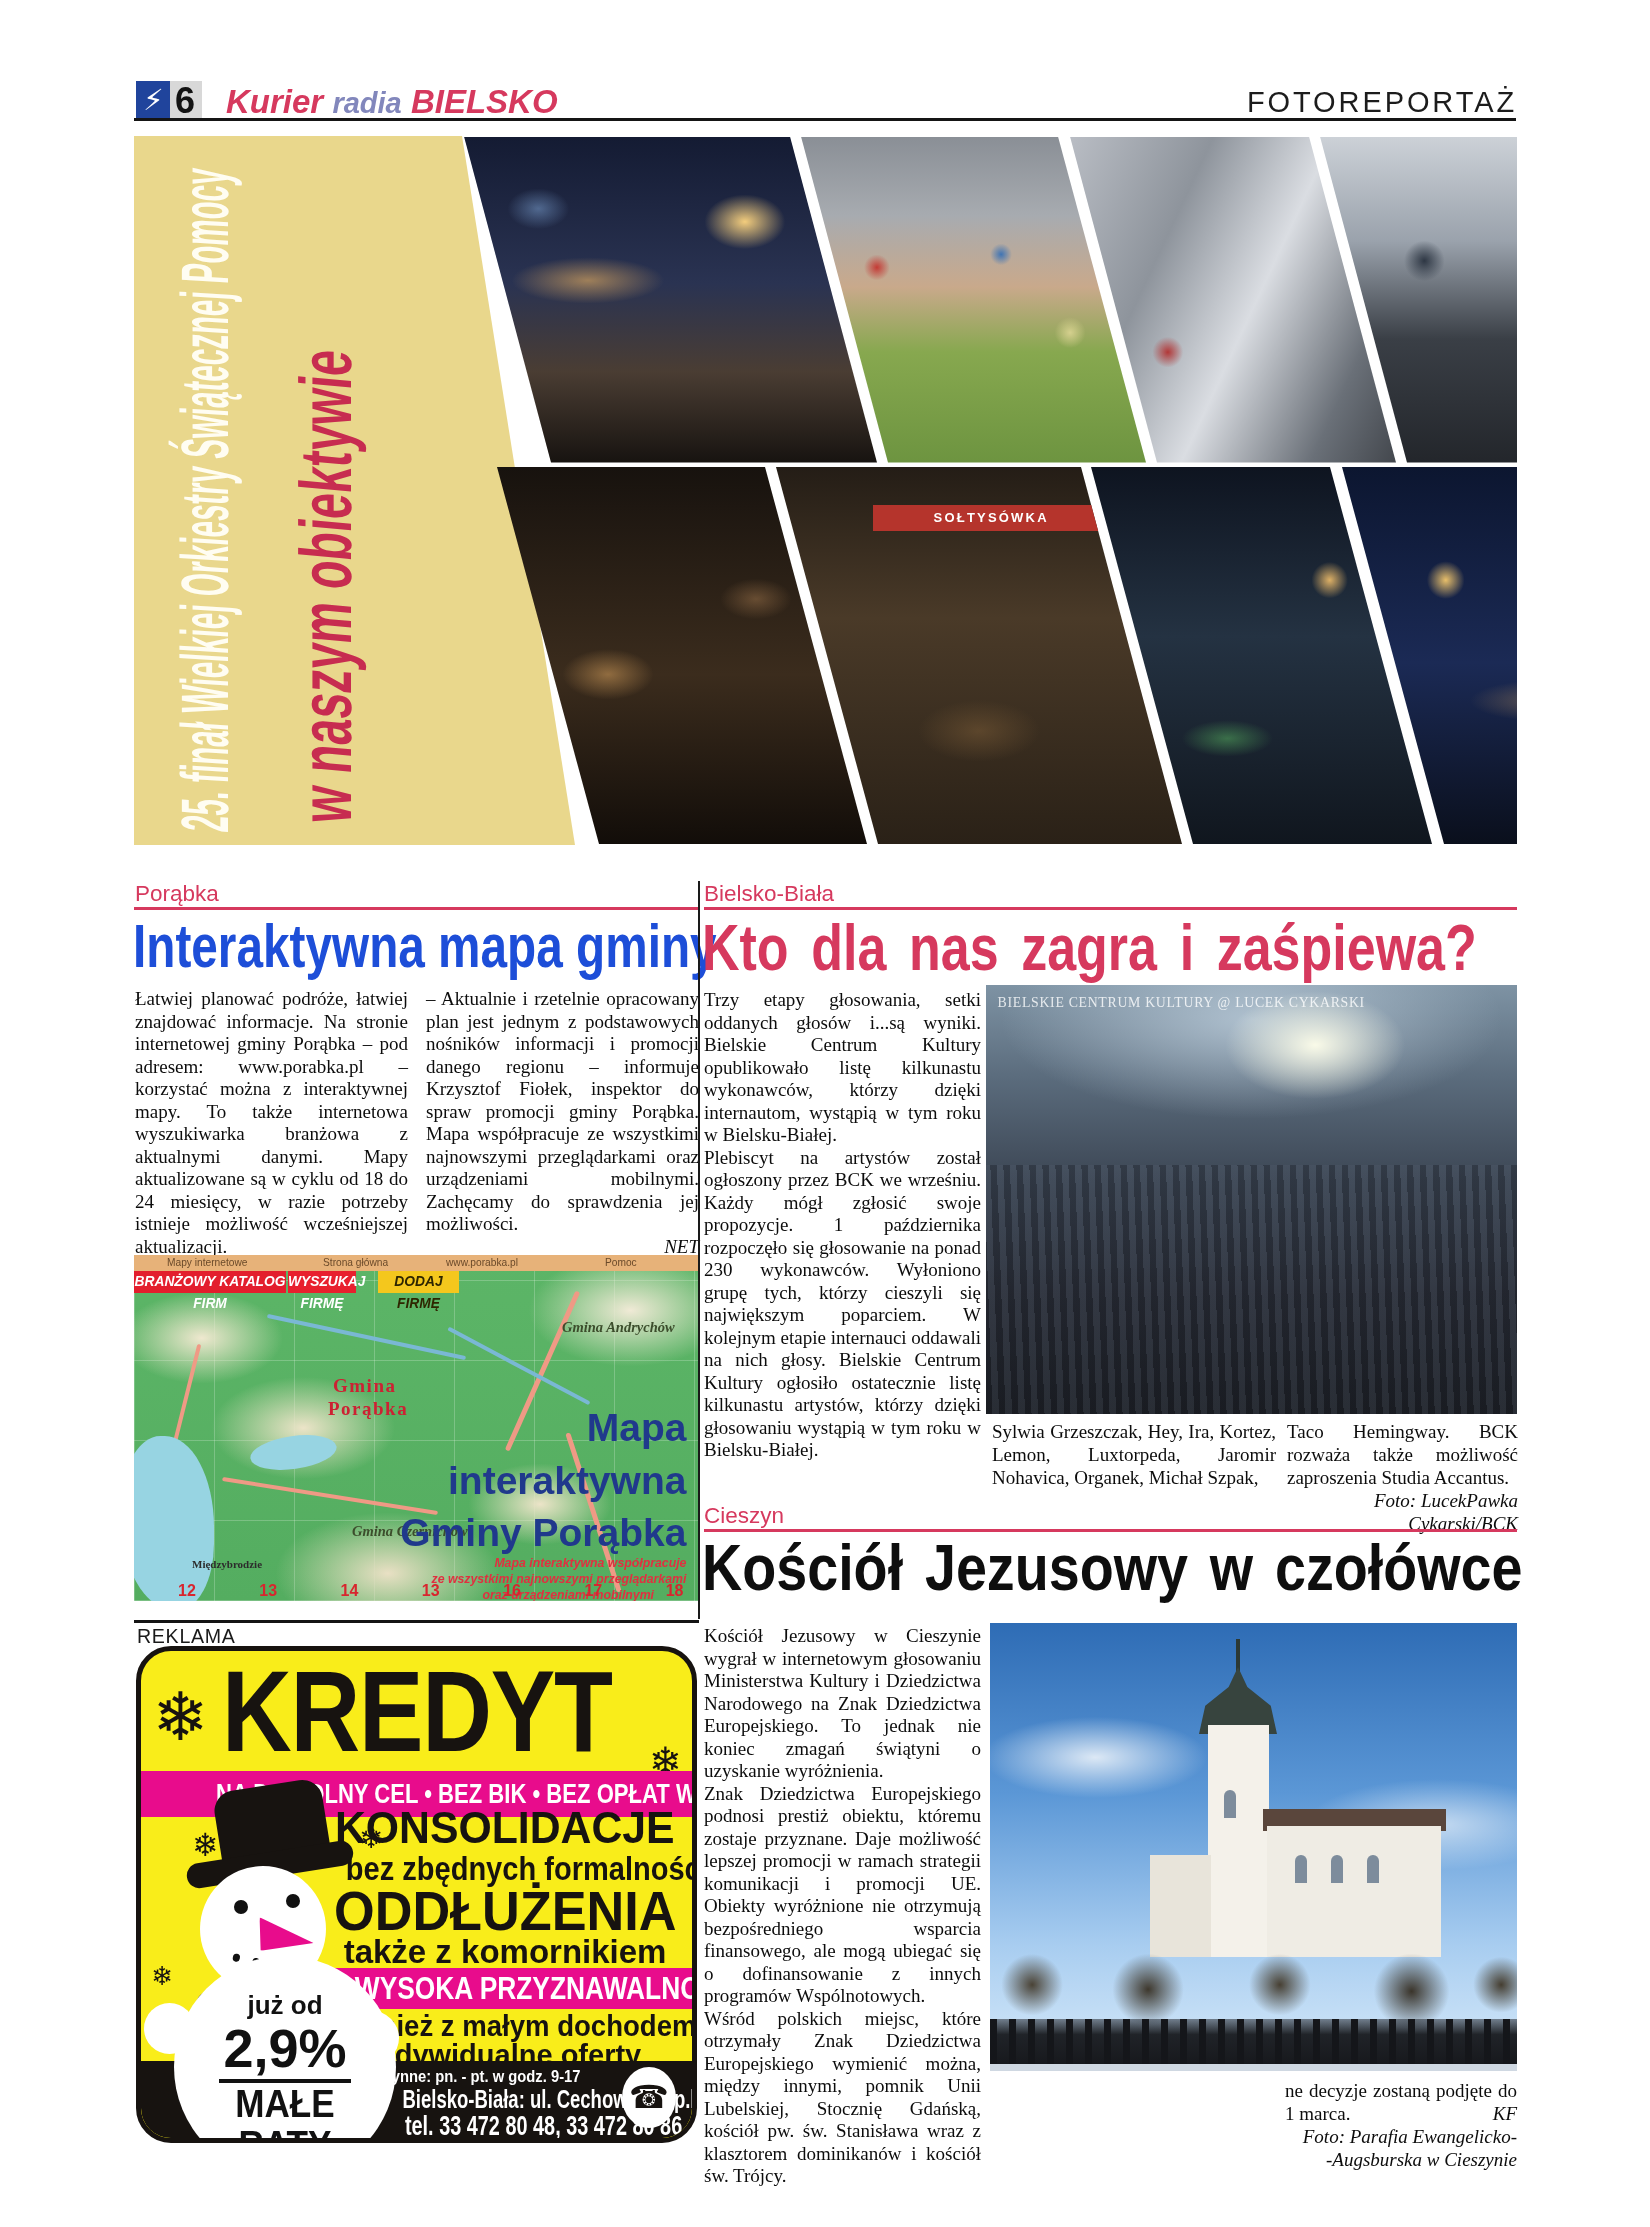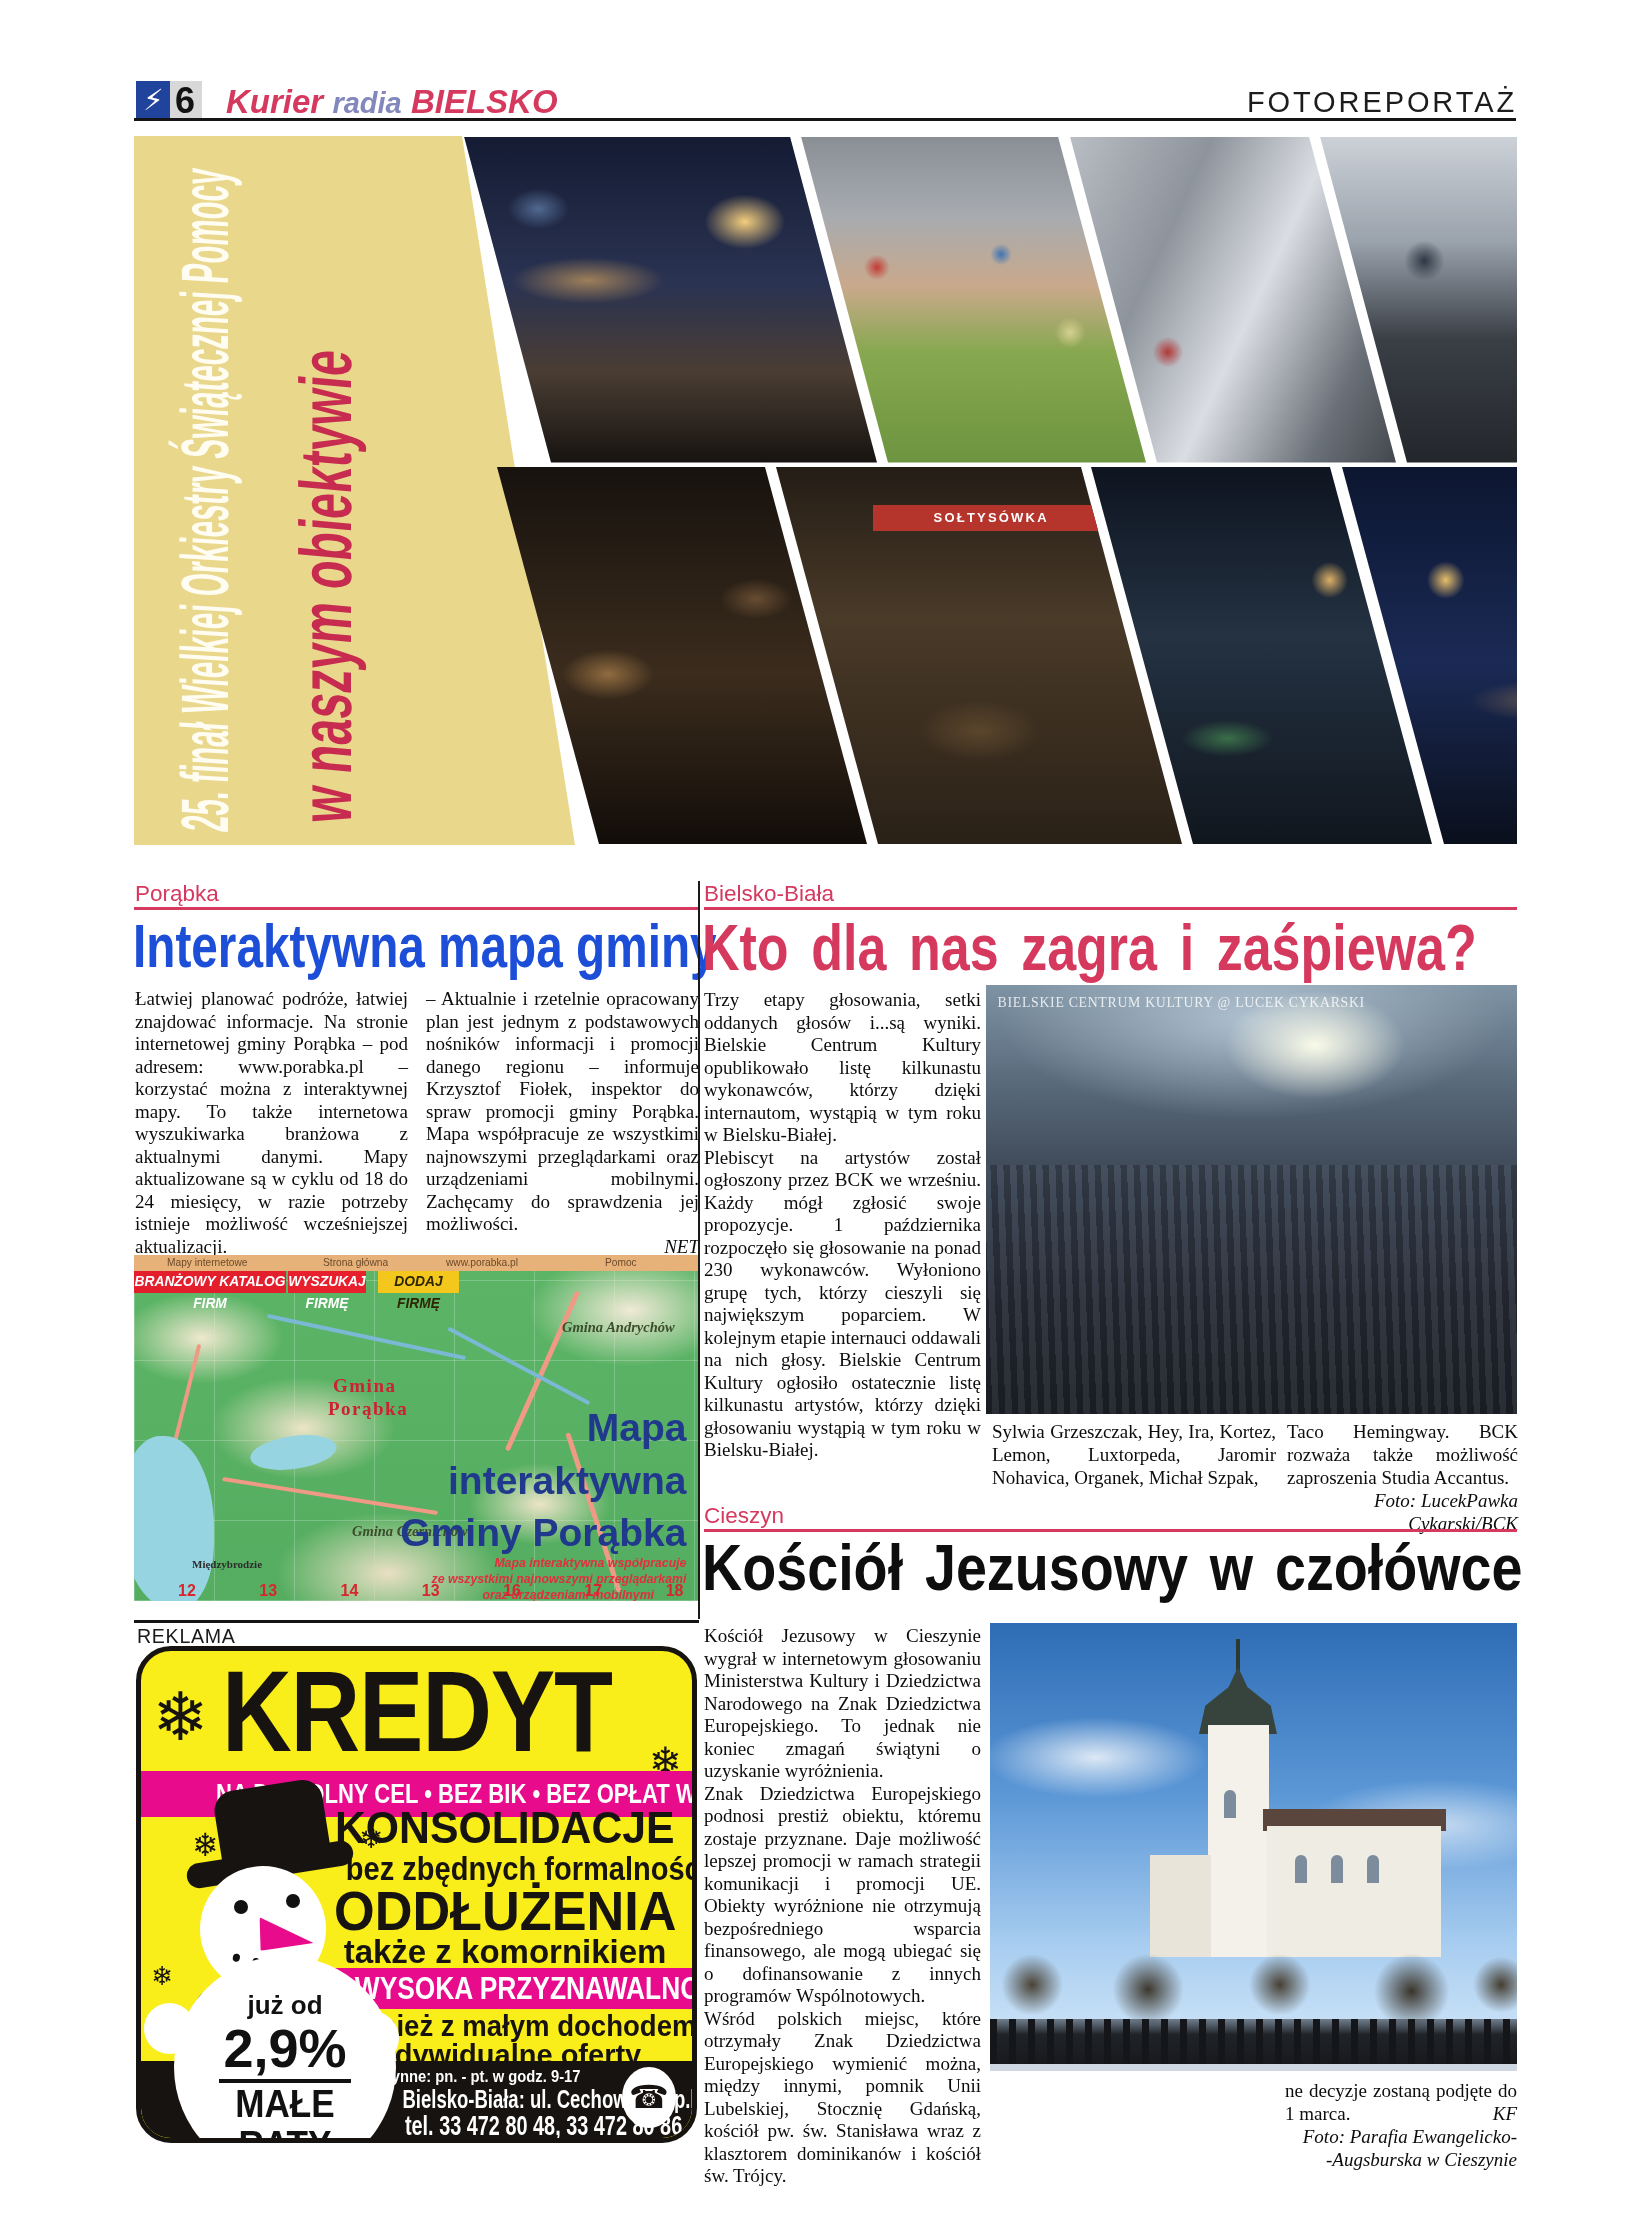--- a/index.html
+++ b/index.html
@@ -259,21 +259,21 @@
   </div>
 
   <div class="abs map">
     <div class="map-topbar">
       <span style="left:33px;">Mapy internetowe</span>
       <span style="left:189px;">Strona główna</span>
       <span style="left:312px;">www.porabka.pl</span>
       <span style="left:471px;">Pomoc</span>
     </div>
     <div class="map-nav" style="left:0;width:152px;background:#e31e2d;">BRANŻOWY KATALOG FIRM</div>
-    <div class="map-nav" style="left:154px;width:78px;background:#e8202e;">WYSZUKAJ FIRMĘ</div>
+    <div class="map-nav" style="left:154px;width:68px;background:#e8202e;">WYSZUKAJ FIRMĘ</div>
     <div class="map-nav" style="left:244px;width:81px;background:#f4c71d;color:#2e2600;">DODAJ FIRMĘ</div>
 
     <div class="road ni" style="left:406px;top:29px;width:5.1px;height:174px;transform:rotate(24deg);"></div>
     <div class="road ni" style="left:457px;top:174px;width:5.1px;height:167px;transform:rotate(-18deg);"></div>
     <div class="road ni" style="left:44px;top:87px;width:4.4px;height:160px;transform:rotate(14deg);"></div>
     <div class="road ni" style="left:87px;top:239px;width:218px;height:4.4px;transform:rotate(9deg);"></div>
     <div class="river ni" style="left:131px;top:80px;width:203px;height:3.6px;transform:rotate(12deg);"></div>
     <div class="river ni" style="left:305px;top:109px;width:160px;height:3.6px;transform:rotate(28deg);"></div>
     <div class="lake ni" style="left:-14.5px;top:181px;width:94px;height:174px;border-radius:45% 55% 40% 60%;"></div>
     <div class="lake ni" style="left:116px;top:181px;width:87px;height:33px;border-radius:50%;transform:rotate(-8deg);"></div>

